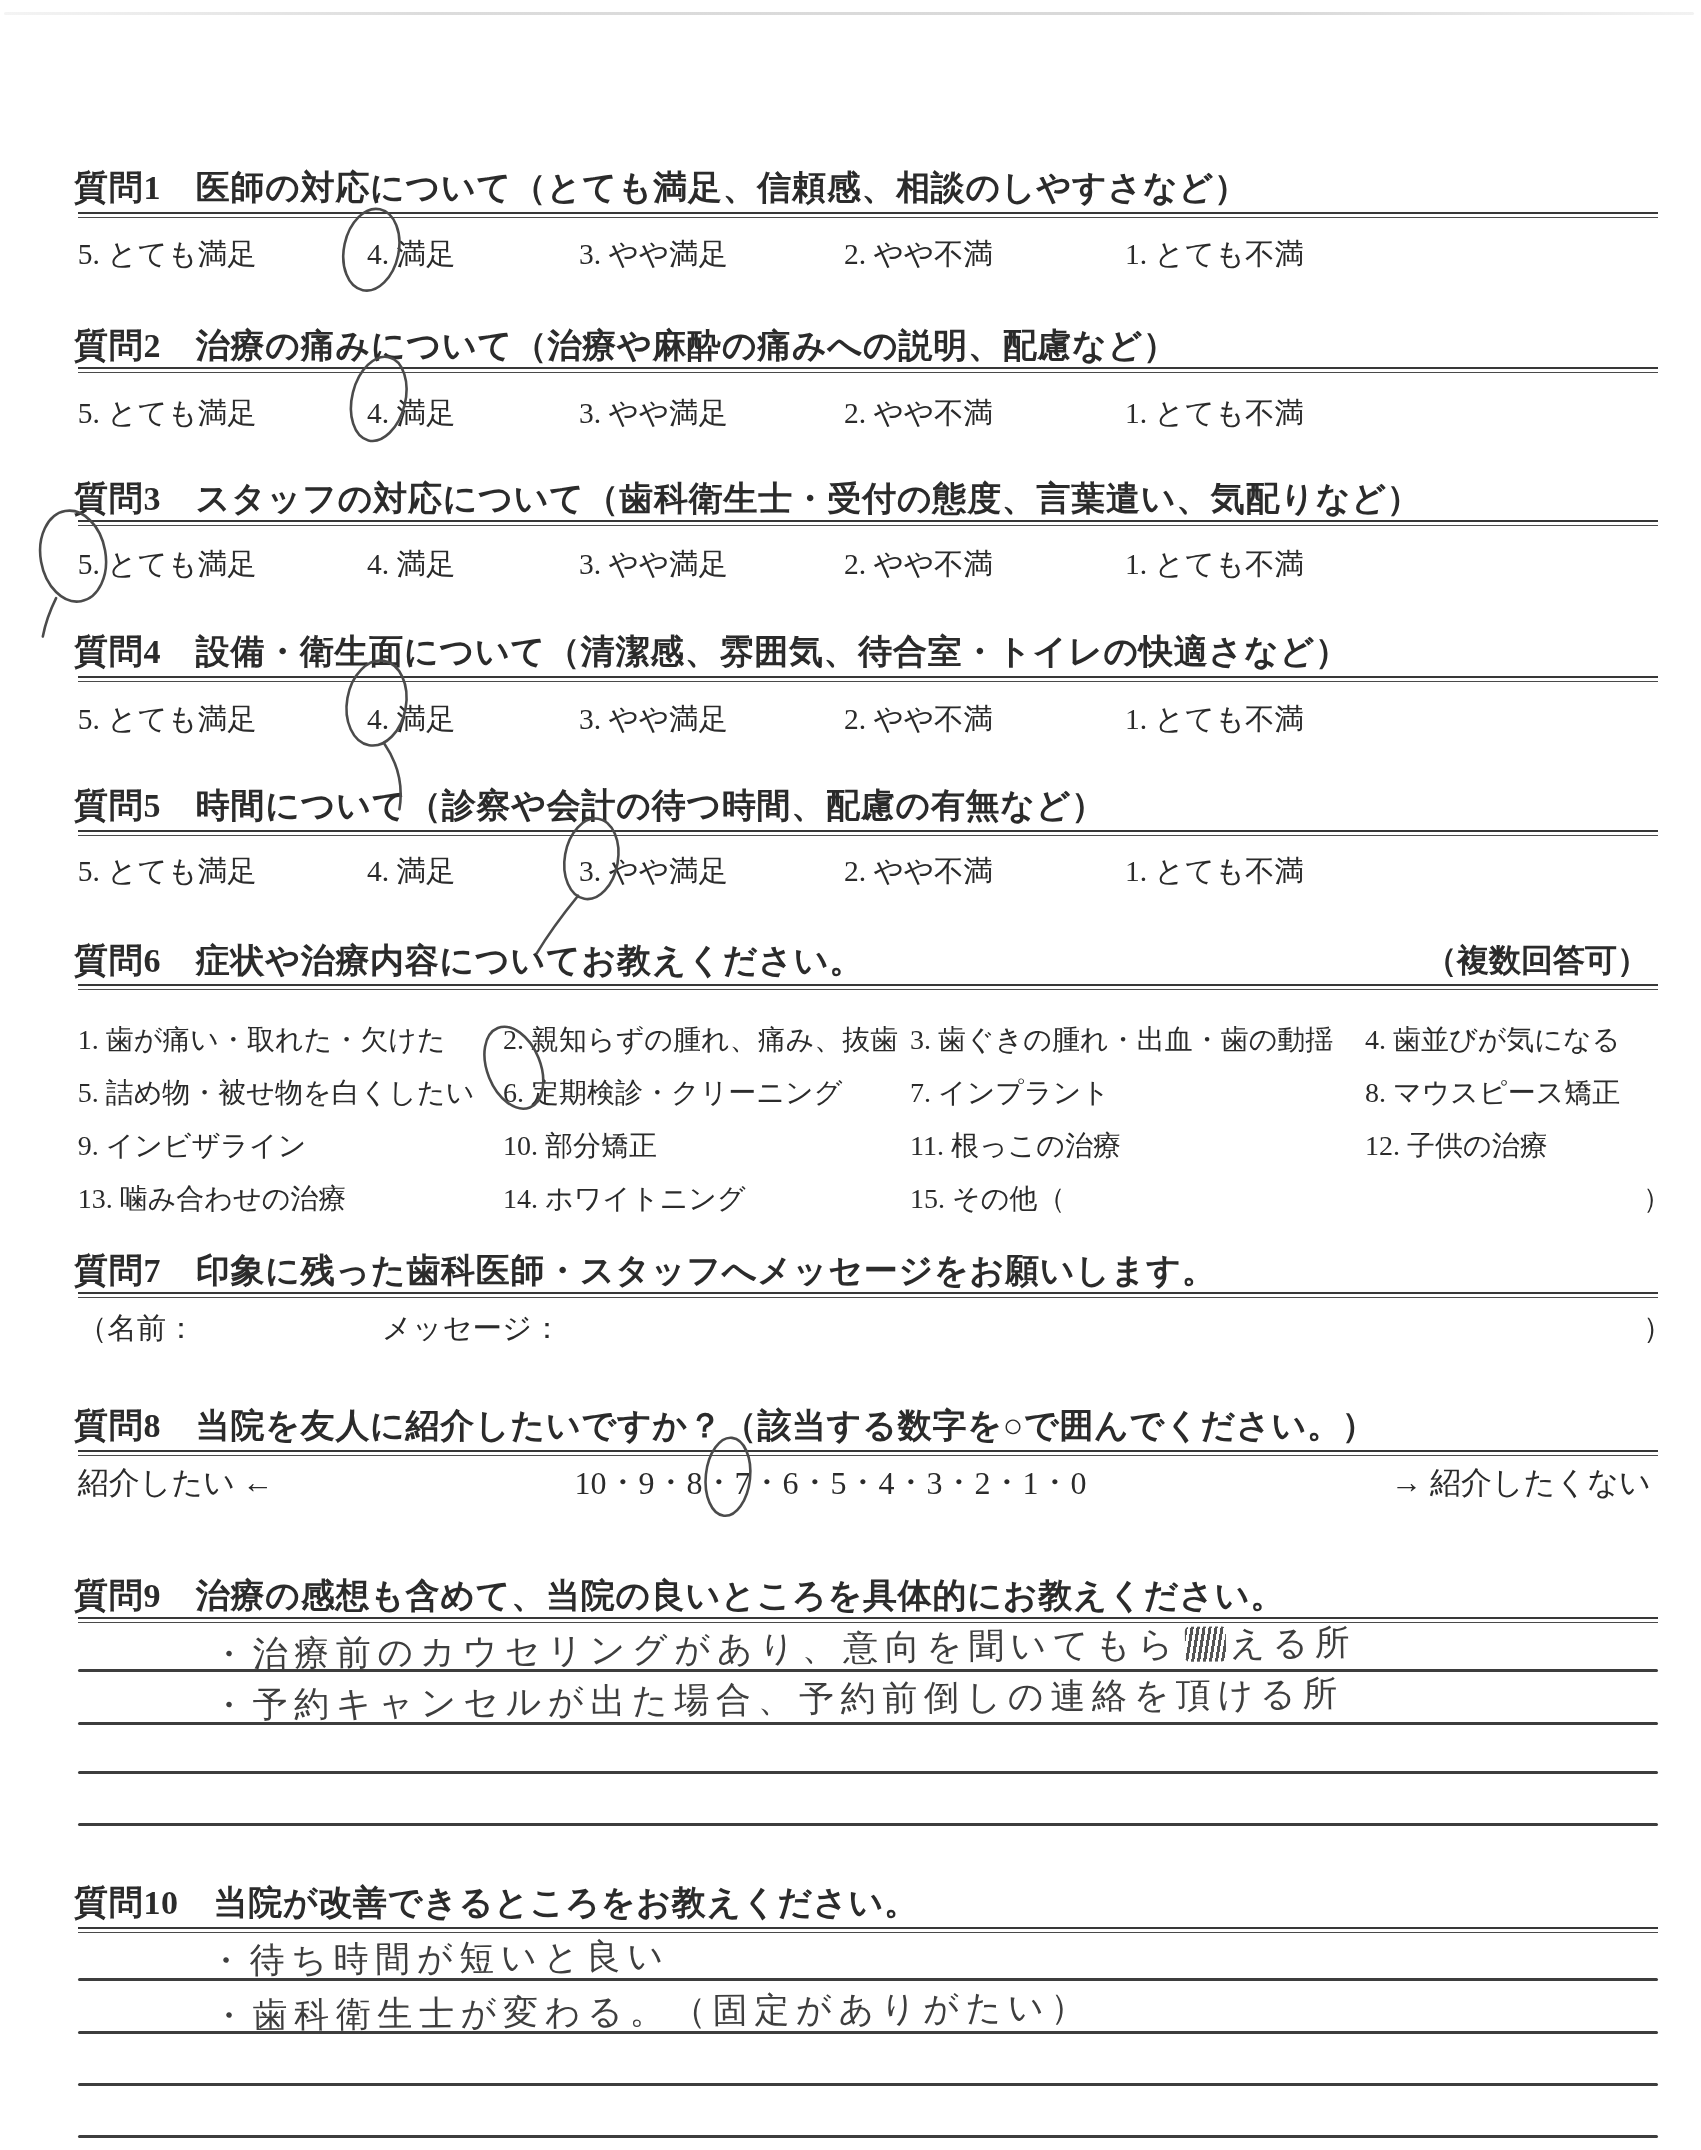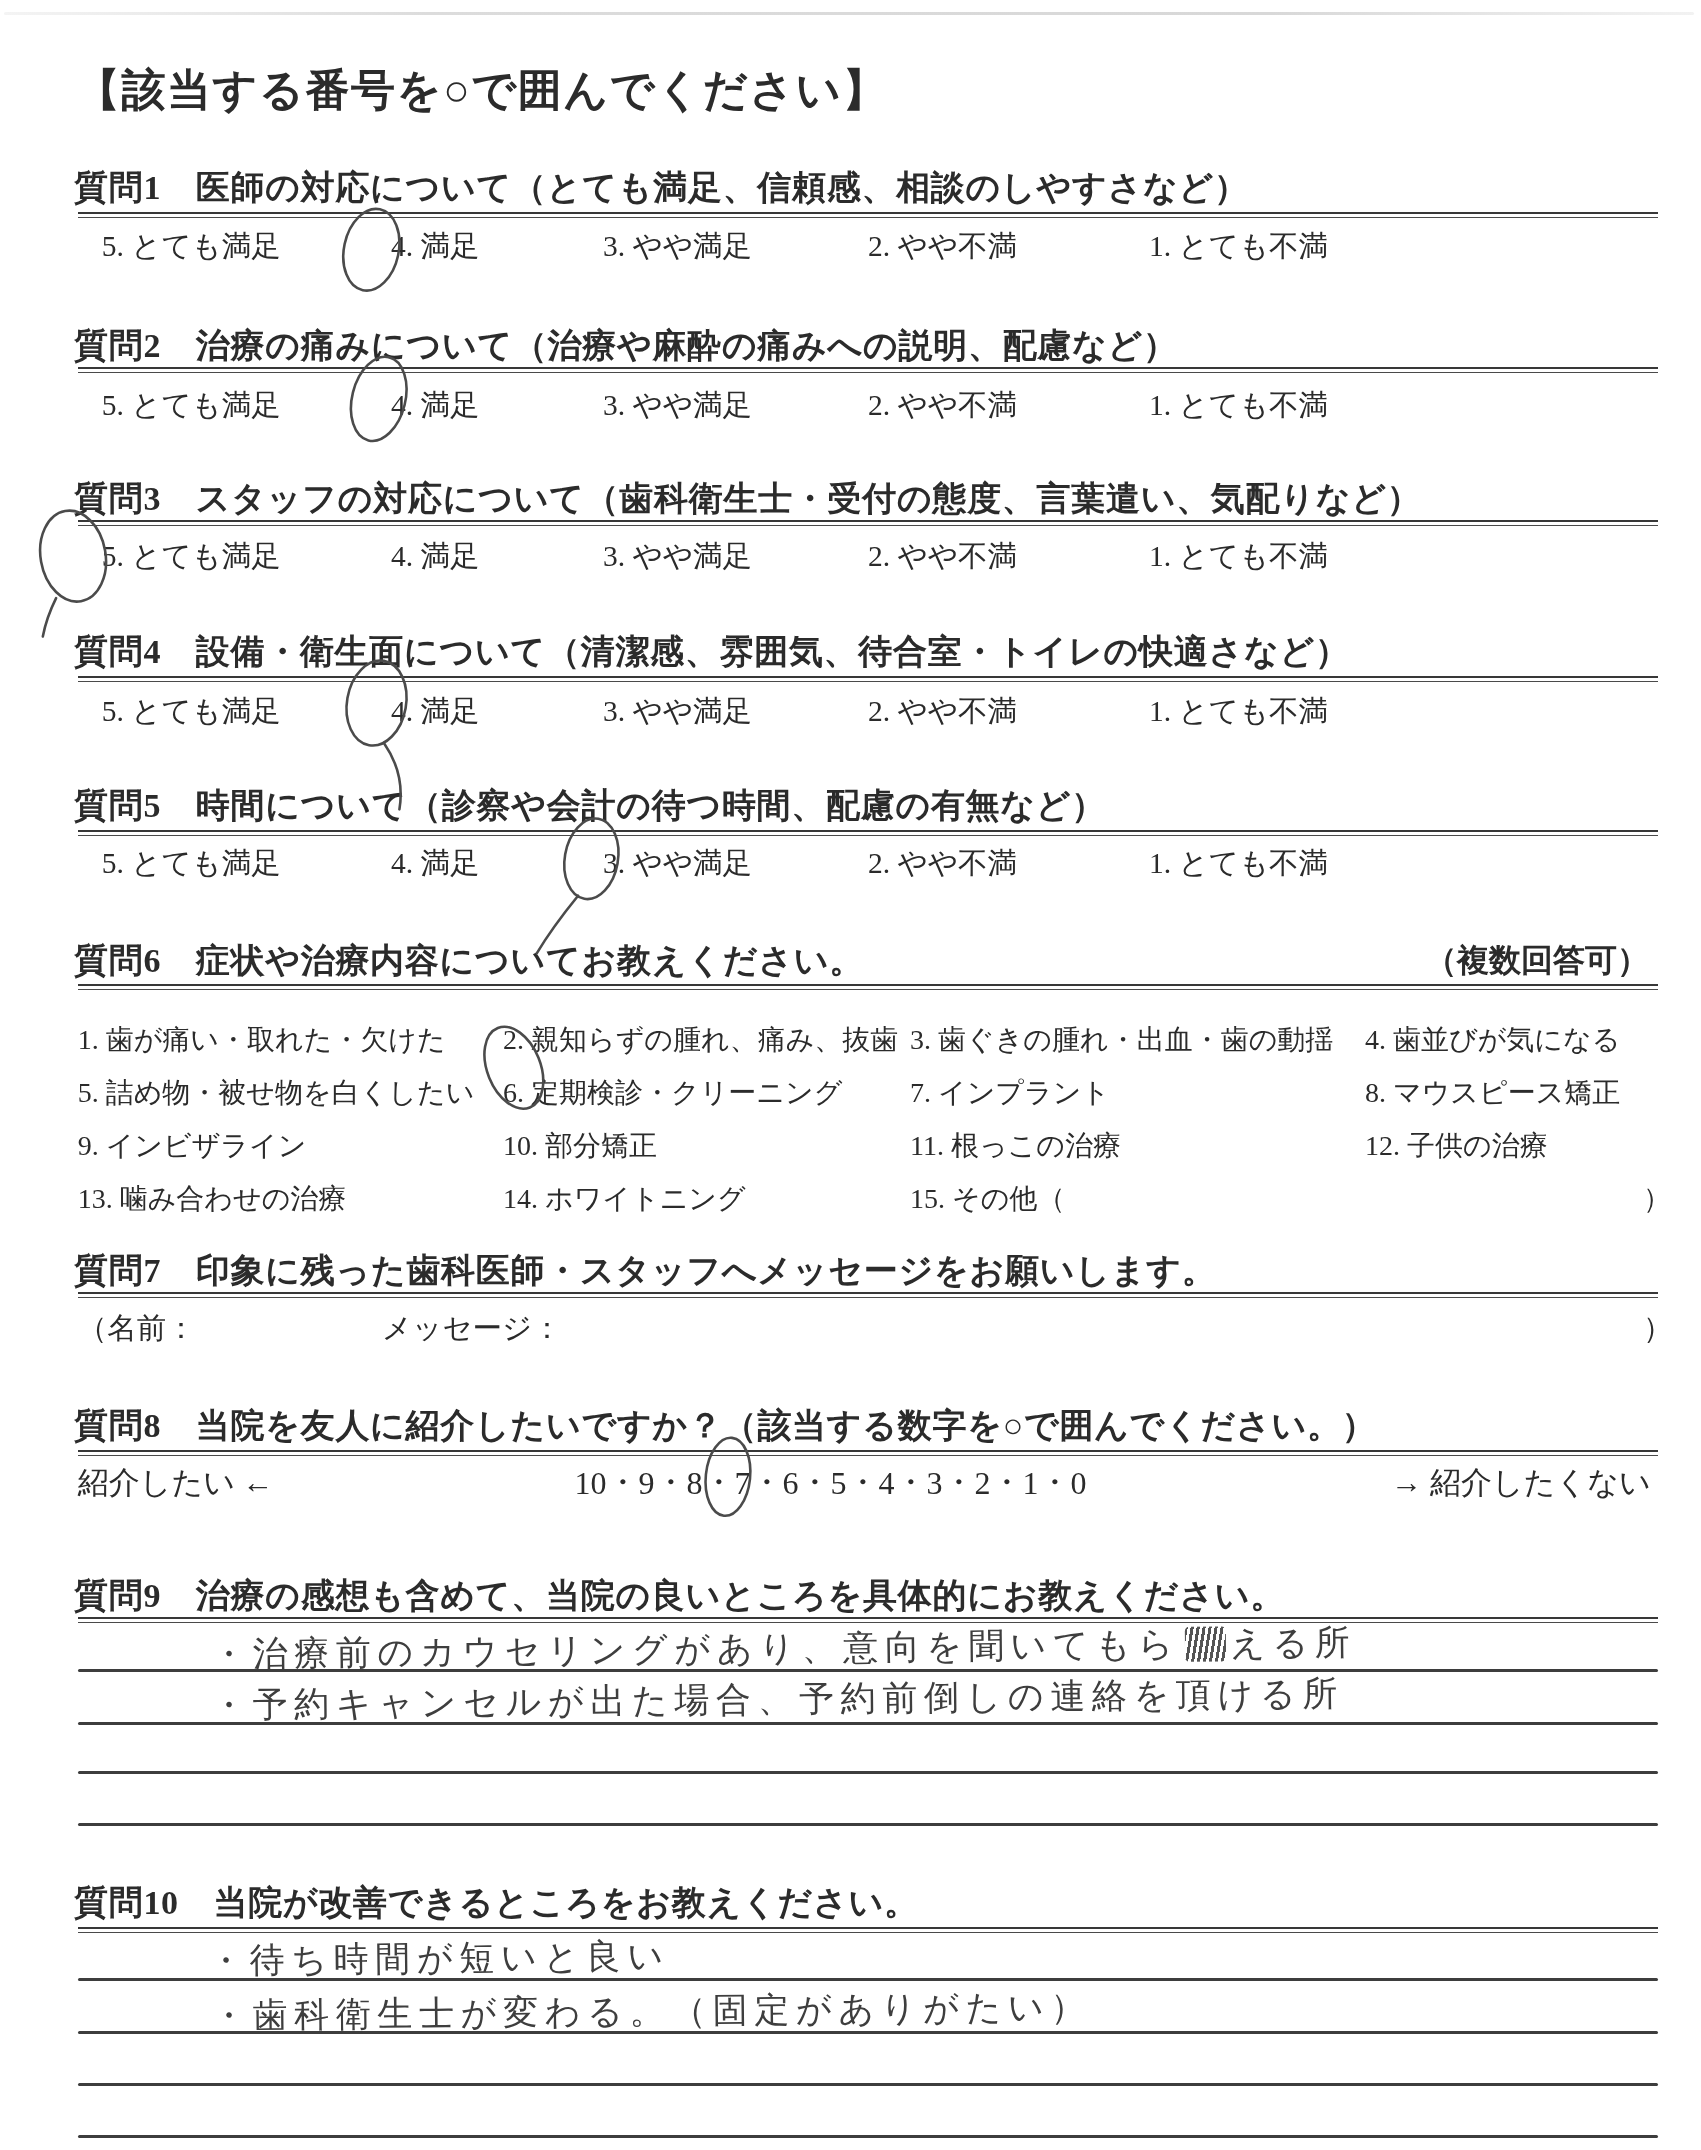--- a/index.html
+++ b/index.html
@@ -28,21 +28,21 @@
   .qtitle-row{display:flex;justify-content:space-between;align-items:center;padding-right:8.9px;}
   .rule{
     position:absolute;left:3.7px;right:0;height:5.9px;box-sizing:border-box;
     border-top:2.2px solid #383838;border-bottom:1.5px solid #4a4a4a;
   }
   .wline{
     position:absolute;left:3.7px;right:0;height:3px;
     background:#3d3d3d;border-radius:1.5px;
   }
   .optrow{position:absolute;left:0;right:0;height:38px;font-size:29.5px;}
-  .opt{position:absolute;white-space:nowrap;top:0;margin-left:24px;}
+  .opt{position:absolute;white-space:nowrap;top:8px;}
   .opt.o1{left:3.7px;} .opt.o2{left:293px;} .opt.o3{left:505px;}
   .opt.o4{left:770px;} .opt.o5{left:1051px;}
   .q6item{position:absolute;white-space:nowrap;font-size:28px;margin-top:20px;}
   .note{font-size:32px;font-weight:600;white-space:nowrap;}
   .formrow{position:absolute;left:0;right:0;font-size:29.5px;height:38px;}
   .nps{
     position:absolute;left:3.7px;right:7.4px;display:flex;align-items:center;
     font-size:32px;white-space:nowrap;
   }
   .nps-label{font-size:31px;}
@@ -61,21 +61,20 @@
   }
   .marks{position:absolute;top:0;left:0;pointer-events:none;}
 </style>
 </head>
 <body>
 
 <div class="page">
 
   <div class="topline"></div>
 
-  <h1 class="main-title">【該当する番号を○で囲んでください】</h1>
 
   <section class="qsec" style="top:165px;">
     <h2 class="qtitle">質問1　医師の対応について（とても満足、信頼感、相談のしやすさなど）</h2>
     <div class="rule" style="top:47px;"></div>
     <div class="optrow" style="top:62px;">
       <span class="opt o1">5. とても満足</span>
       <span class="opt o2">4. 満足</span>
       <span class="opt o3">3. やや満足</span>
       <span class="opt o4">2. やや不満</span>
       <span class="opt o5">1. とても不満</span>

